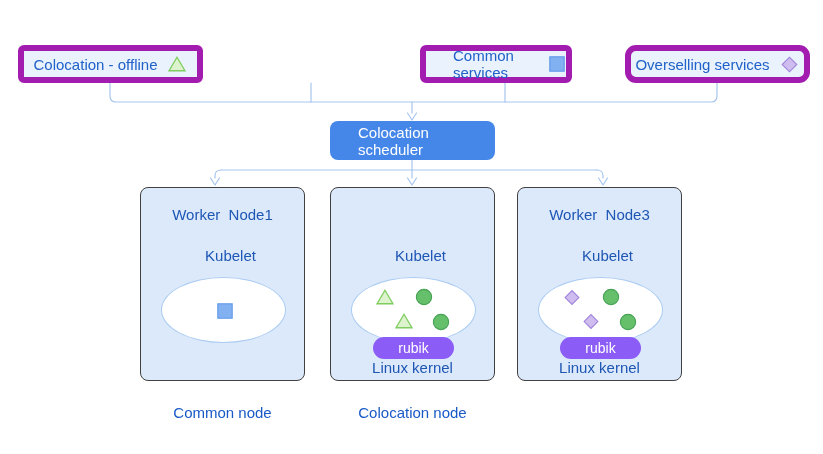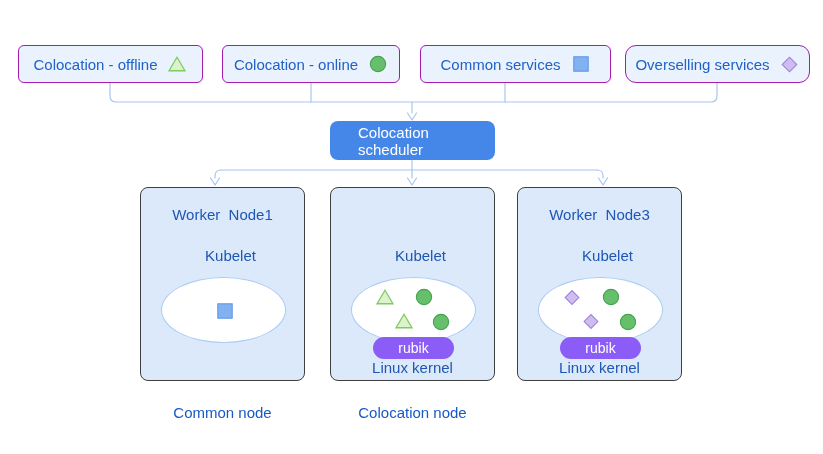--- a/index.html
+++ b/index.html
@@ -5,21 +5,21 @@
   html,body{margin:0;padding:0;background:#ffffff;}
   body{font-family:"Liberation Sans","DejaVu Sans",sans-serif;}
   .canvas{position:relative;width:823px;height:454px;background:#ffffff;overflow:hidden;}
 
   
   .connectors{position:absolute;left:0;top:0;width:823px;height:454px;pointer-events:none;}
 
   
   .legend-box{
     position:absolute;top:45px;height:38px;box-sizing:border-box;
-    background:#e9f2fd;border:1px solid #a21caf;border-radius:6px;
+    background:#e9f2fd;border:6px solid #a21caf;border-radius:6px;
     display:flex;align-items:center;justify-content:center;gap:10px;
     color:#2062c8;font-size:15px;
   }
   .legend-box .shape-icon{display:flex;align-items:center;justify-content:center;width:20px;height:20px;}
 
   
   .scheduler{
     position:absolute;left:330px;top:121px;width:165px;height:39px;box-sizing:border-box;
     background:#4587e8;border-radius:8px;color:#ffffff;font-size:15px;
     display:flex;align-items:center;justify-content:center;padding-left:28px;
@@ -80,29 +80,21 @@
   </svg>
 
   <div class="legend-box" style="left:18px;width:185px;">
     <span>Colocation - offline</span>
     <span class="shape-icon">
         <svg width="18" height="18" viewBox="0 0 20 20">
           <polygon points="10,2.5 18.8,17.5 1.2,17.5" fill="#ddf3ce" stroke="#7fcc60" stroke-width="1.4"></polygon>
         </svg>
       </span>
   </div>
-  <div class="legend-box" style="left:222px;width:178px;">
-    <span>Colocation - online</span>
-    <span class="shape-icon">
-        <svg width="18" height="18" viewBox="0 0 20 20">
-          <circle cx="10" cy="10" r="8.5" fill="#66bf6b" stroke="#45a254" stroke-width="1.2"></circle>
-        </svg>
-      </span>
-  </div>
-  <div class="legend-box" style="left:420px;width:191px;">
+  <div class="legend-box" style="left:420px;width:152px;padding-left:27px;">
     <span>Common services</span>
     <span class="shape-icon">
         <svg width="18" height="18" viewBox="0 0 20 20">
           <rect x="2" y="2" width="16" height="16" fill="#82b1f2" stroke="#5f98e9" stroke-width="1.2"></rect>
         </svg>
       </span>
   </div>
   <div class="legend-box" style="left:625px;width:185px;border-radius:11px;">
     <span>Overselling services</span>
     <span class="shape-icon">

